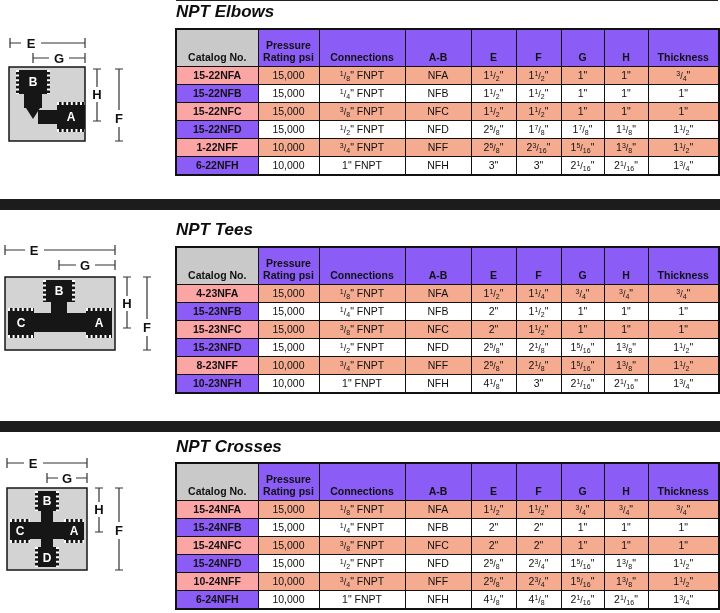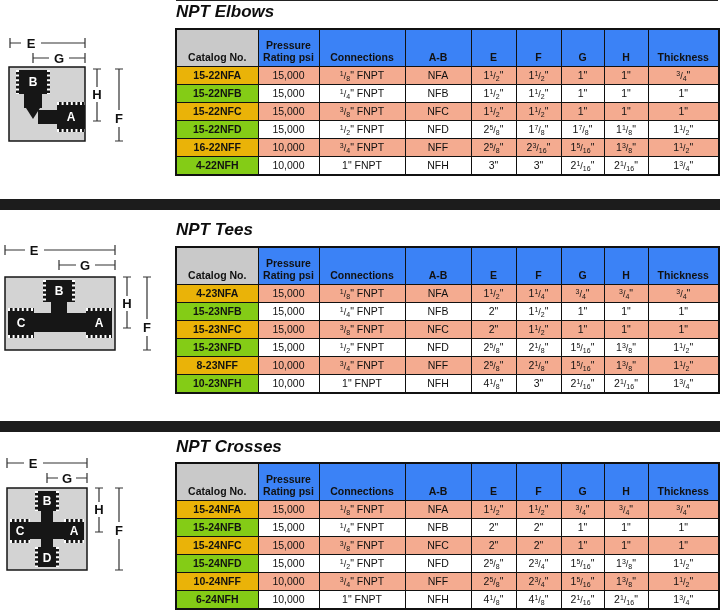--- a/index.html
+++ b/index.html
@@ -6,27 +6,27 @@
   .page{position:relative;width:720px;height:613px;overflow:hidden;background:#fff;
         font-family:"Liberation Sans",sans-serif;color:#111;}
   .topline{position:absolute;left:176px;top:0;width:542px;height:1px;background:#222;}
   .bar{position:absolute;left:0;width:720px;height:11px;background:#1c1c1c;}
   .section{position:absolute;left:0;width:720px;}
   .title{position:absolute;left:176px;margin:0;font-size:17px;font-style:italic;
          font-weight:bold;color:#0d0d0d;}
   table{position:absolute;left:175px;border-collapse:collapse;table-layout:fixed;
         width:543px;background:#fff;border:2px solid #111;}
   th,td{border:1px solid #111;}
-  th{background:#3b82f6;font-size:10.5px;font-weight:bold;vertical-align:bottom;
+  th{background:#8b5cf6;font-size:10.5px;font-weight:bold;vertical-align:bottom;
      padding:2px 1px 3px;height:31px;line-height:1.15;text-align:center;}
   th.cath{background:#c9c9c9;}
   td{height:17px;font-size:10.5px;text-align:center;padding:0 1px;line-height:1;}
-  td.cat{background:#84cc16;font-weight:bold;}
+  td.cat{background:#8b5cf6;font-weight:bold;}
   tr.hl td{background:#f4ab90;}
-  tr.hl td.cat{background:#eab308;}
+  tr.hl td.cat{background:#fca5a5;}
   sup{font-size:7px;vertical-align:3px;line-height:0;}
   sub{font-size:7px;vertical-align:-2px;line-height:0;}
   .sl{font-size:9px;}
   svg{position:absolute;}
   .dimtxt{font-size:13px;font-weight:bold;fill:#111;}
   .porttxt{font-size:12px;font-weight:bold;fill:#fff;}
   .dline{stroke:#333;stroke-width:1.2;fill:none;}
   .blk{fill:#161616;}
   .gbox{fill:#d3d3d3;stroke:#161616;stroke-width:1.5;}
   .thr{stroke:#fff;stroke-width:3;fill:none;stroke-dasharray:2 2.6;}
@@ -134,32 +134,32 @@
             <td>15,000</td>
             <td><sup>1</sup><span class="sl">/</span><sub>2</sub>" FNPT</td>
             <td>NFD</td>
             <td>2<sup>5</sup><span class="sl">/</span><sub>8</sub>"</td>
             <td>1<sup>7</sup><span class="sl">/</span><sub>8</sub>"</td>
             <td>1<sup>7</sup><span class="sl">/</span><sub>8</sub>"</td>
             <td>1<sup>1</sup><span class="sl">/</span><sub>8</sub>"</td>
             <td>1<sup>1</sup><span class="sl">/</span><sub>2</sub>"</td>
           </tr>
           <tr class="hl">
-            <td class="cat">16-22NFF</td>
+            <td class="cat">1-22NFF</td>
             <td>10,000</td>
             <td><sup>3</sup><span class="sl">/</span><sub>4</sub>" FNPT</td>
             <td>NFF</td>
             <td>2<sup>5</sup><span class="sl">/</span><sub>8</sub>"</td>
             <td>2<sup>3</sup><span class="sl">/</span><sub>16</sub>"</td>
             <td>1<sup>5</sup><span class="sl">/</span><sub>16</sub>"</td>
             <td>1<sup>3</sup><span class="sl">/</span><sub>8</sub>"</td>
             <td>1<sup>1</sup><span class="sl">/</span><sub>2</sub>"</td>
           </tr>
           <tr>
-            <td class="cat">4-22NFH</td>
+            <td class="cat">6-22NFH</td>
             <td>10,000</td>
             <td>1" FNPT</td>
             <td>NFH</td>
             <td>3"</td>
             <td>3"</td>
             <td>2<sup>1</sup><span class="sl">/</span><sub>16</sub>"</td>
             <td>2<sup>1</sup><span class="sl">/</span><sub>16</sub>"</td>
             <td>1<sup>3</sup><span class="sl">/</span><sub>4</sub>"</td>
           </tr>
         </tbody>

